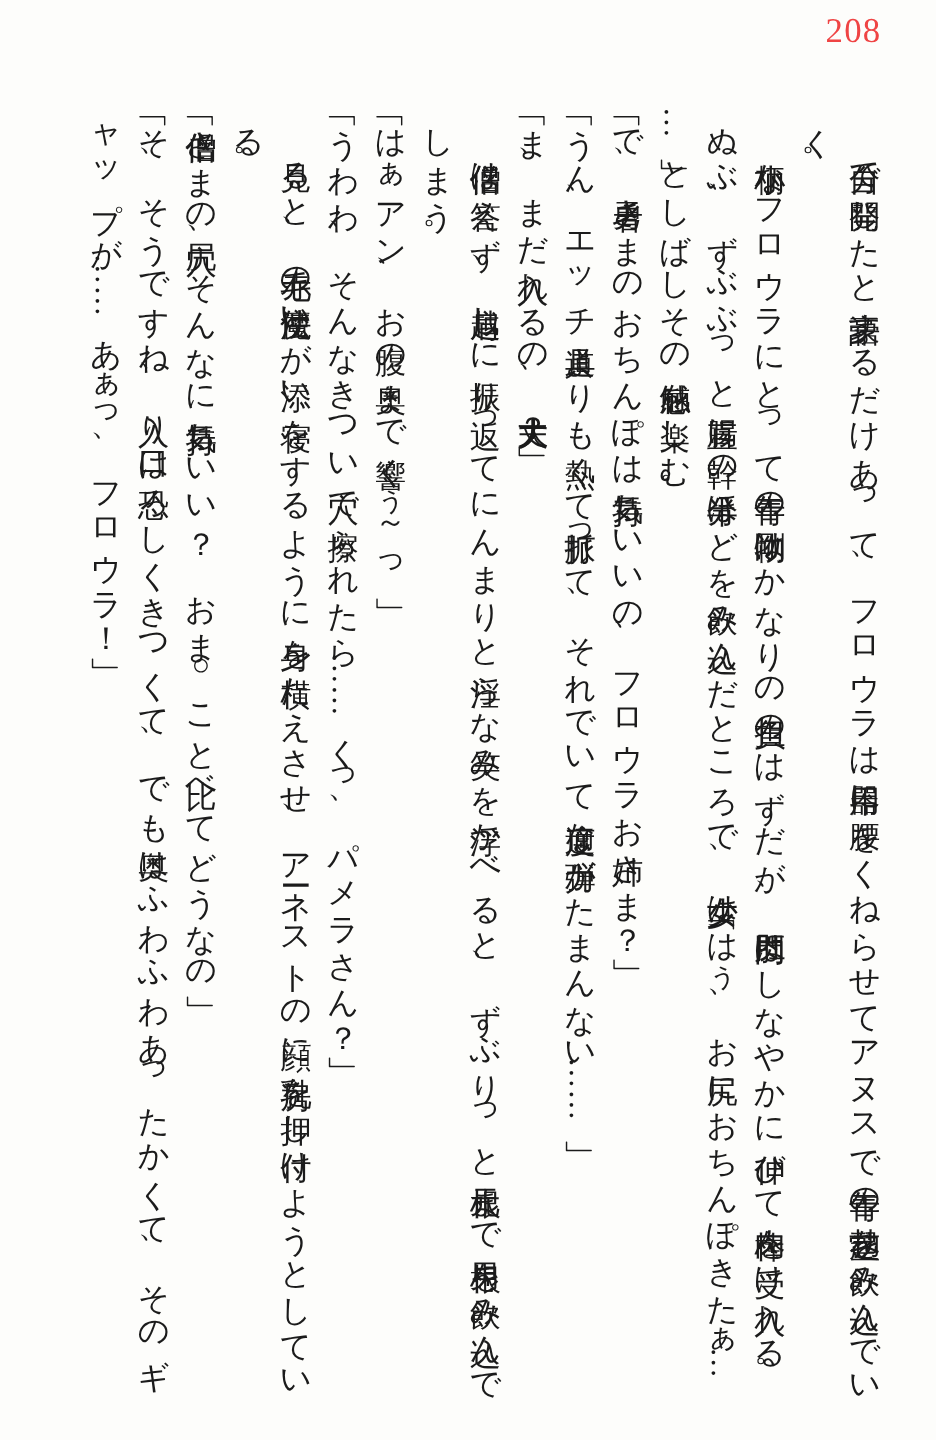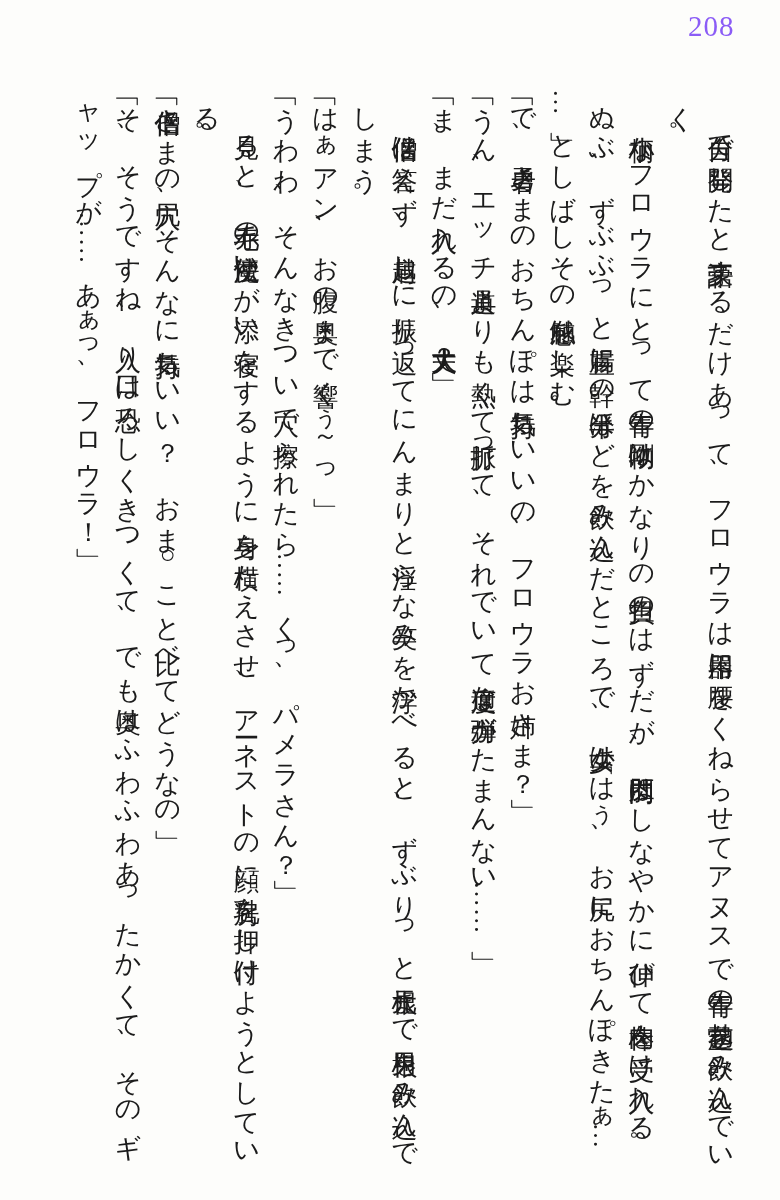--- a/index.html
+++ b/index.html
@@ -14,21 +14,21 @@
     background: #fdfdfb;
     overflow: hidden;
     font-family: "Liberation Serif", "DejaVu Serif", serif;
   }
   .page-number {
     position: absolute;
     top: 10px;
     left: 688px;
     font-size: 29px;
     letter-spacing: 1px;
-    color: #8b5cf6;
+    color: #ef4444;
     font-family: "Liberation Serif", "DejaVu Serif", serif;
     text-align: right;
   }
   .text-block {
     position: absolute;
     top: 89px;
     right: 40px;
     height: 1074px;
     writing-mode: vertical-rl;
     text-orientation: mixed;

